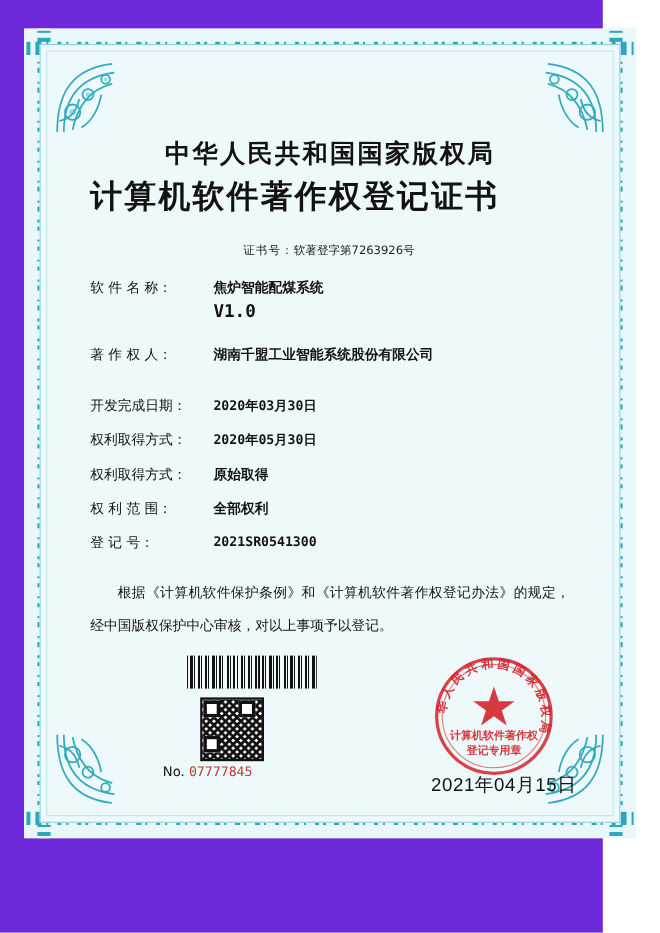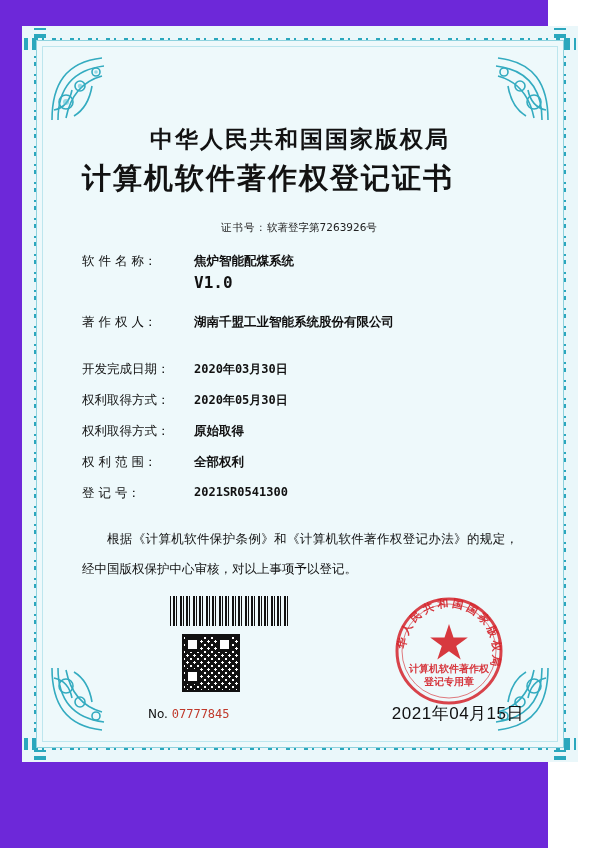--- a/index.html
+++ b/index.html
@@ -201,21 +201,21 @@
     border: 3px solid #111;
     box-sizing: border-box;
   }
   .qr-eye.e1 { left: 103px; top: 63px; }
   .qr-eye.e2 { left: 135px; top: 63px; }
   .qr-eye.e3 { left: 103px; top: 95px; }
 
   .serial {
     position: absolute;
     left: 66px;
-    top: 133px;
+    top: 120px;
     font-family: "DejaVu Sans", sans-serif;
     font-size: 12px;
     color: #111;
   }
   .serial .num { color: #c0392b; font-family: "DejaVu Sans Mono", monospace; }
 
   .issue-date {
     position: absolute;
     right: 10px;
     top: 128px;

